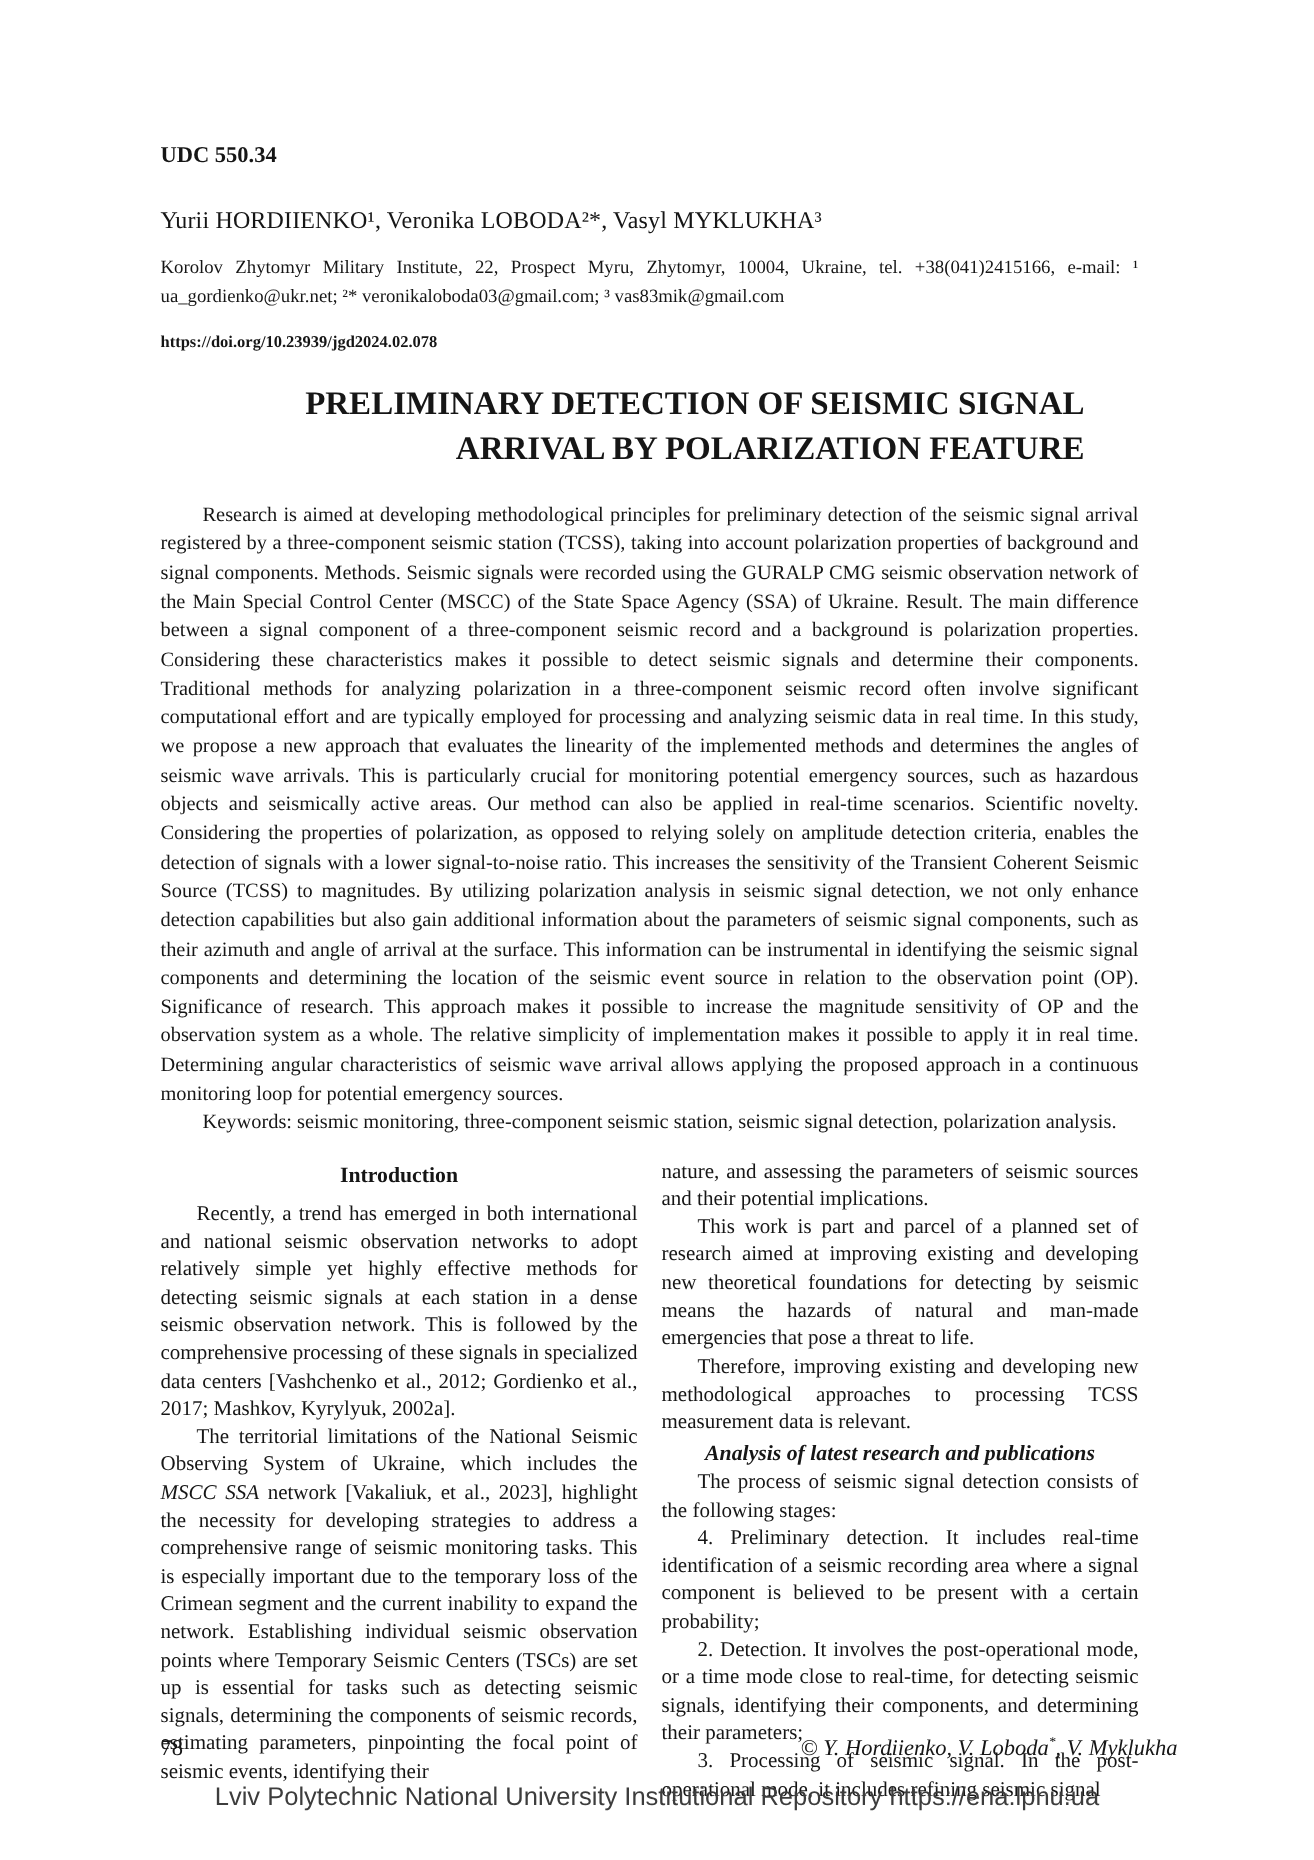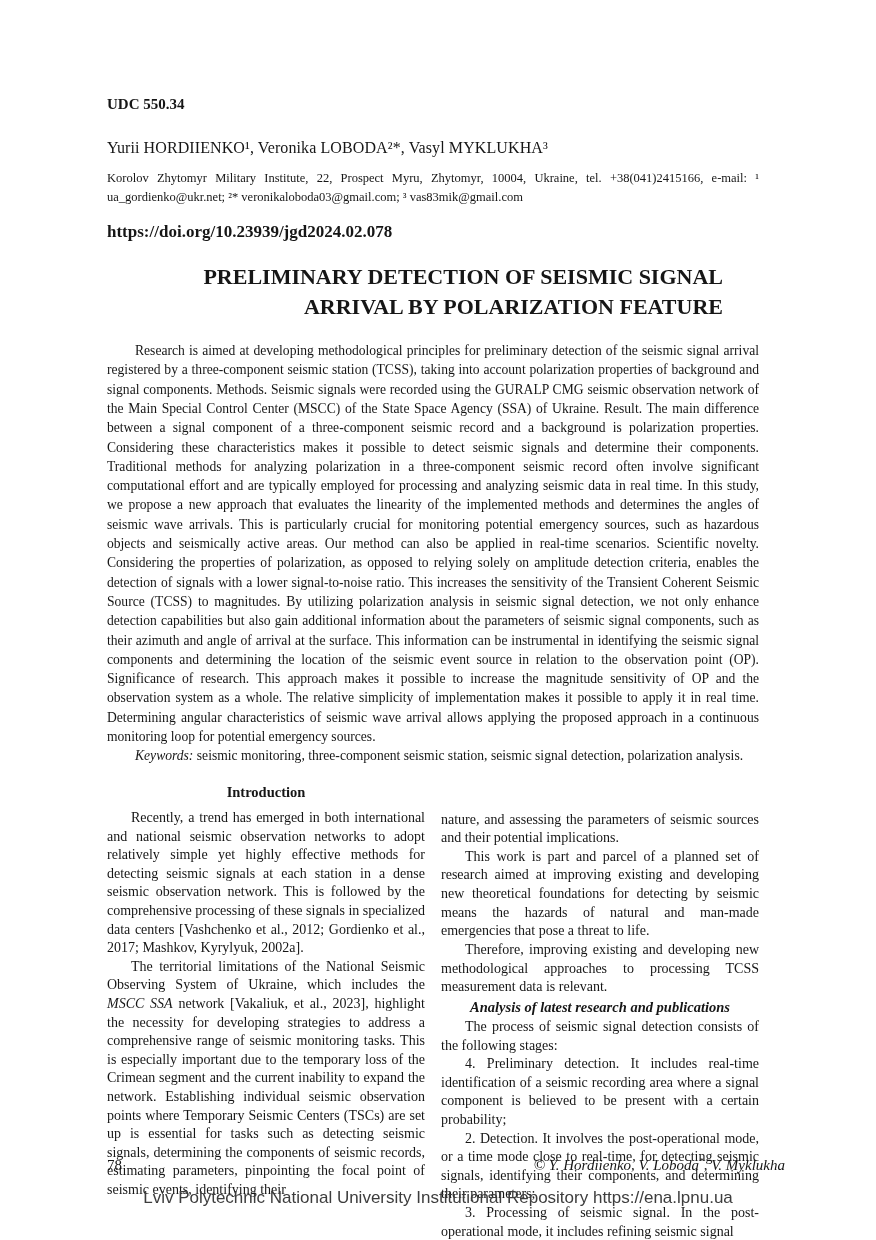--- a/index.html
+++ b/index.html
@@ -34,56 +34,56 @@
     letter-spacing: 0.1px;
   }
   .affiliation {
     font-size: 12.5px;
     line-height: 1.5;
     text-align: justify;
     margin-bottom: 15px;
   }
   .doi {
     font-weight: bold;
-    font-size: 17px;
+    font-size: 11px;
     margin-bottom: 20px;
   }
   .title {
     font-weight: bold;
     font-size: 22px;
     line-height: 1.4;
     text-align: right;
     max-width: 580px;
     margin: 0 auto 18px auto;
   }
   .abstract, .keywords {
     font-size: 13.6px;
     line-height: 1.42;
     text-align: justify;
     margin: 0;
   }
   .abstract { text-indent: 28px; }
   .keywords { text-indent: 28px; }
-  .keywords .kw-label { font-style: italic; }
+  .keywords .kw-label { }
   .columns {
     display: flex;
     gap: 16px;
     margin-top: 15px;
   }
   .col {
     flex: 1 1 0;
     font-size: 14px;
     line-height: 1.33;
     text-align: justify;
   }
   .col p {
     margin: 0;
     text-indent: 24px;
   }
-  .col p.no-indent { text-indent: 0; margin-top: 30px; }
+  .col p.no-indent { text-indent: 0; }
   .sec-heading {
     font-weight: bold;
     font-size: 14.5px;
     text-align: center;
     margin: 2px 0 7px 0;
   }
   .sec-heading.italic {
     font-style: italic;
     margin: 1px 0 1px 0;
   }

